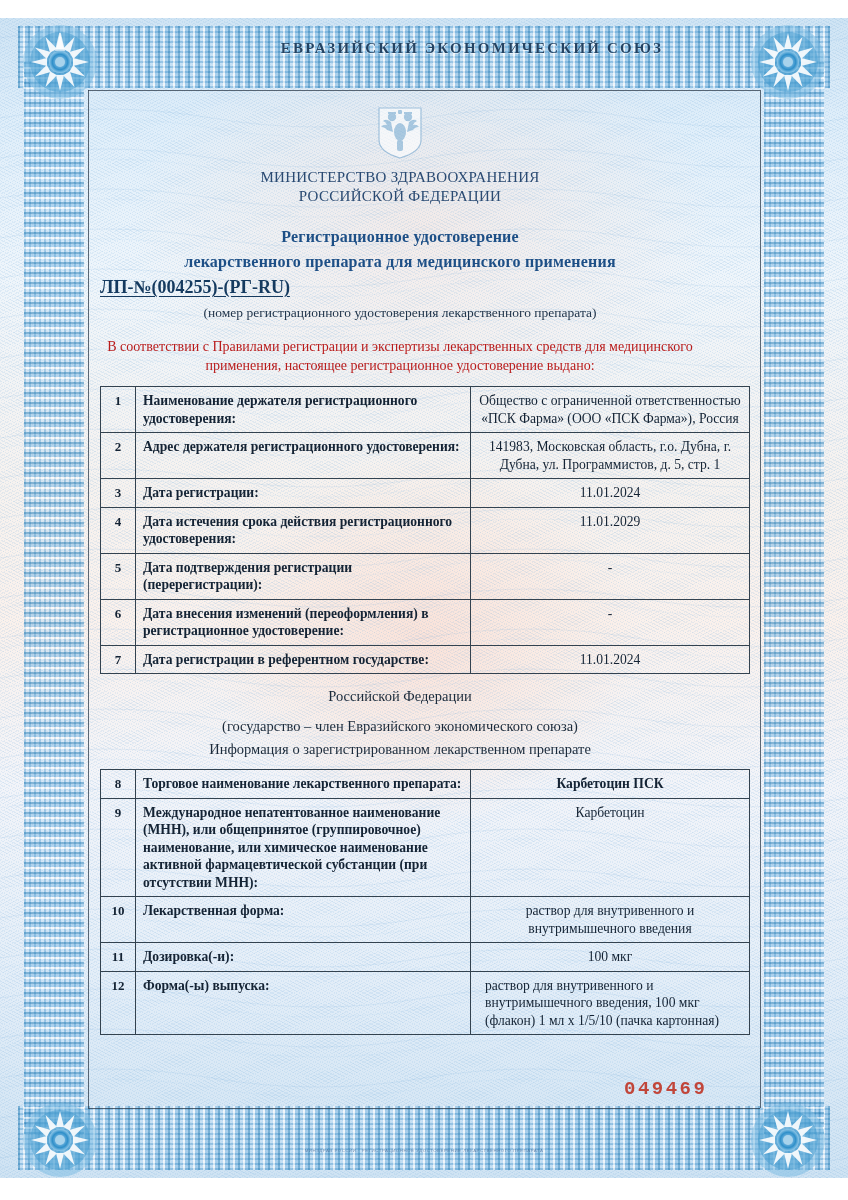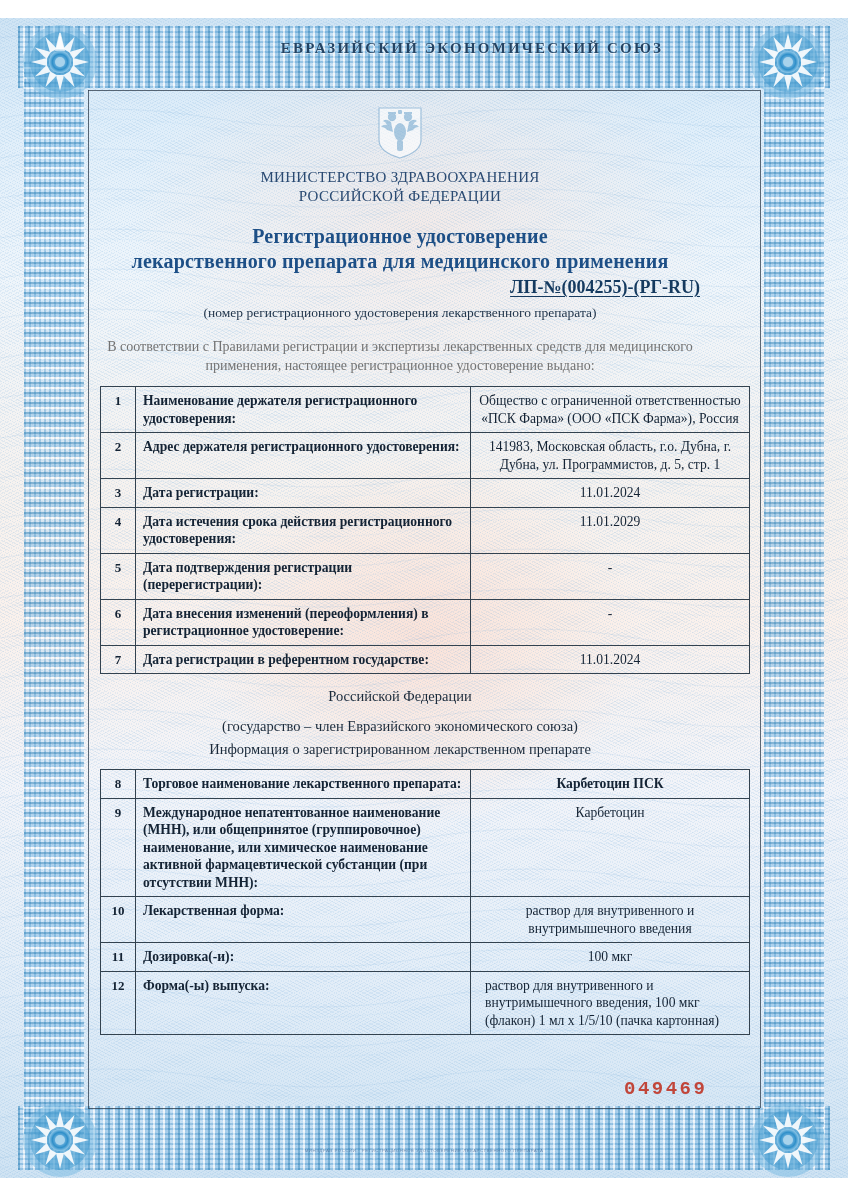--- a/index.html
+++ b/index.html
@@ -71,29 +71,29 @@
   }
 
   
   #content{position:absolute;left:100px;top:96px;width:600px;}
 
   #coat{width:46px;height:54px;margin:10px auto 8px auto;display:block;opacity:.62;}
 
   .ministry{text-align:center;font-size:15px;line-height:19px;color:#2a4a72;letter-spacing:.3px;}
   .cert-title{
     text-align:center;font-weight:bold;color:#1d4f86;
-    font-size:20px;line-height:25px;margin-top:18px;letter-spacing:.2px;
+    font-size:16px;line-height:25px;margin-top:18px;letter-spacing:.2px;
   }
   .cert-number{
-    text-align:right;font-weight:bold;color:#153a5f;font-size:18px;
+    text-align:left;font-weight:bold;color:#153a5f;font-size:18px;
     margin-top:3px;text-decoration:underline;text-underline-offset:3px;
   }
   .cert-caption{text-align:center;font-size:13.5px;margin-top:7px;color:#22364c;}
   .intro{
-    margin-top:16px;font-size:14px;line-height:19px;text-align:center;color:#737373;
+    margin-top:16px;font-size:14px;line-height:19px;text-align:center;color:#b91c1c;
   }
 
   
   table.doc{
     width:650px;border-collapse:collapse;margin-top:11px;
     font-size:13.6px;color:#142334;
   }
   table.doc td{
     border:1px solid #33424f;
     padding:5px 7px;vertical-align:top;line-height:17.5px;

